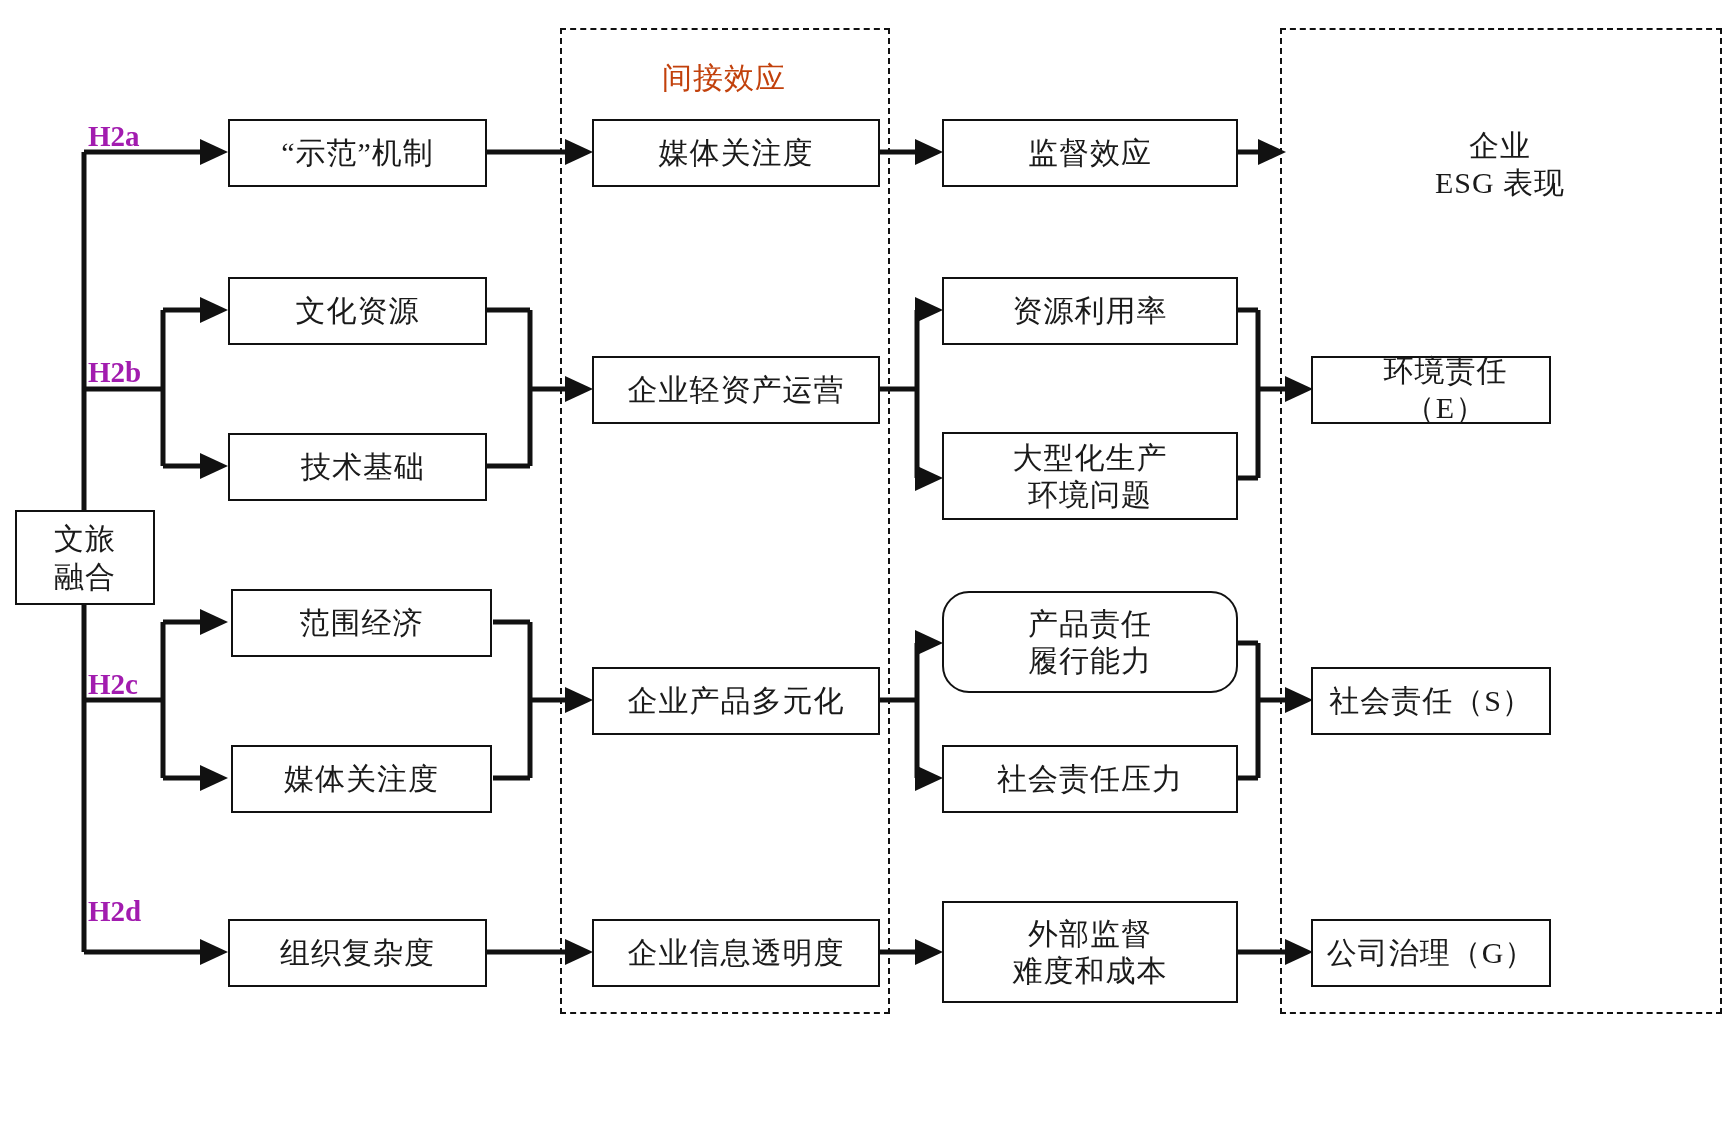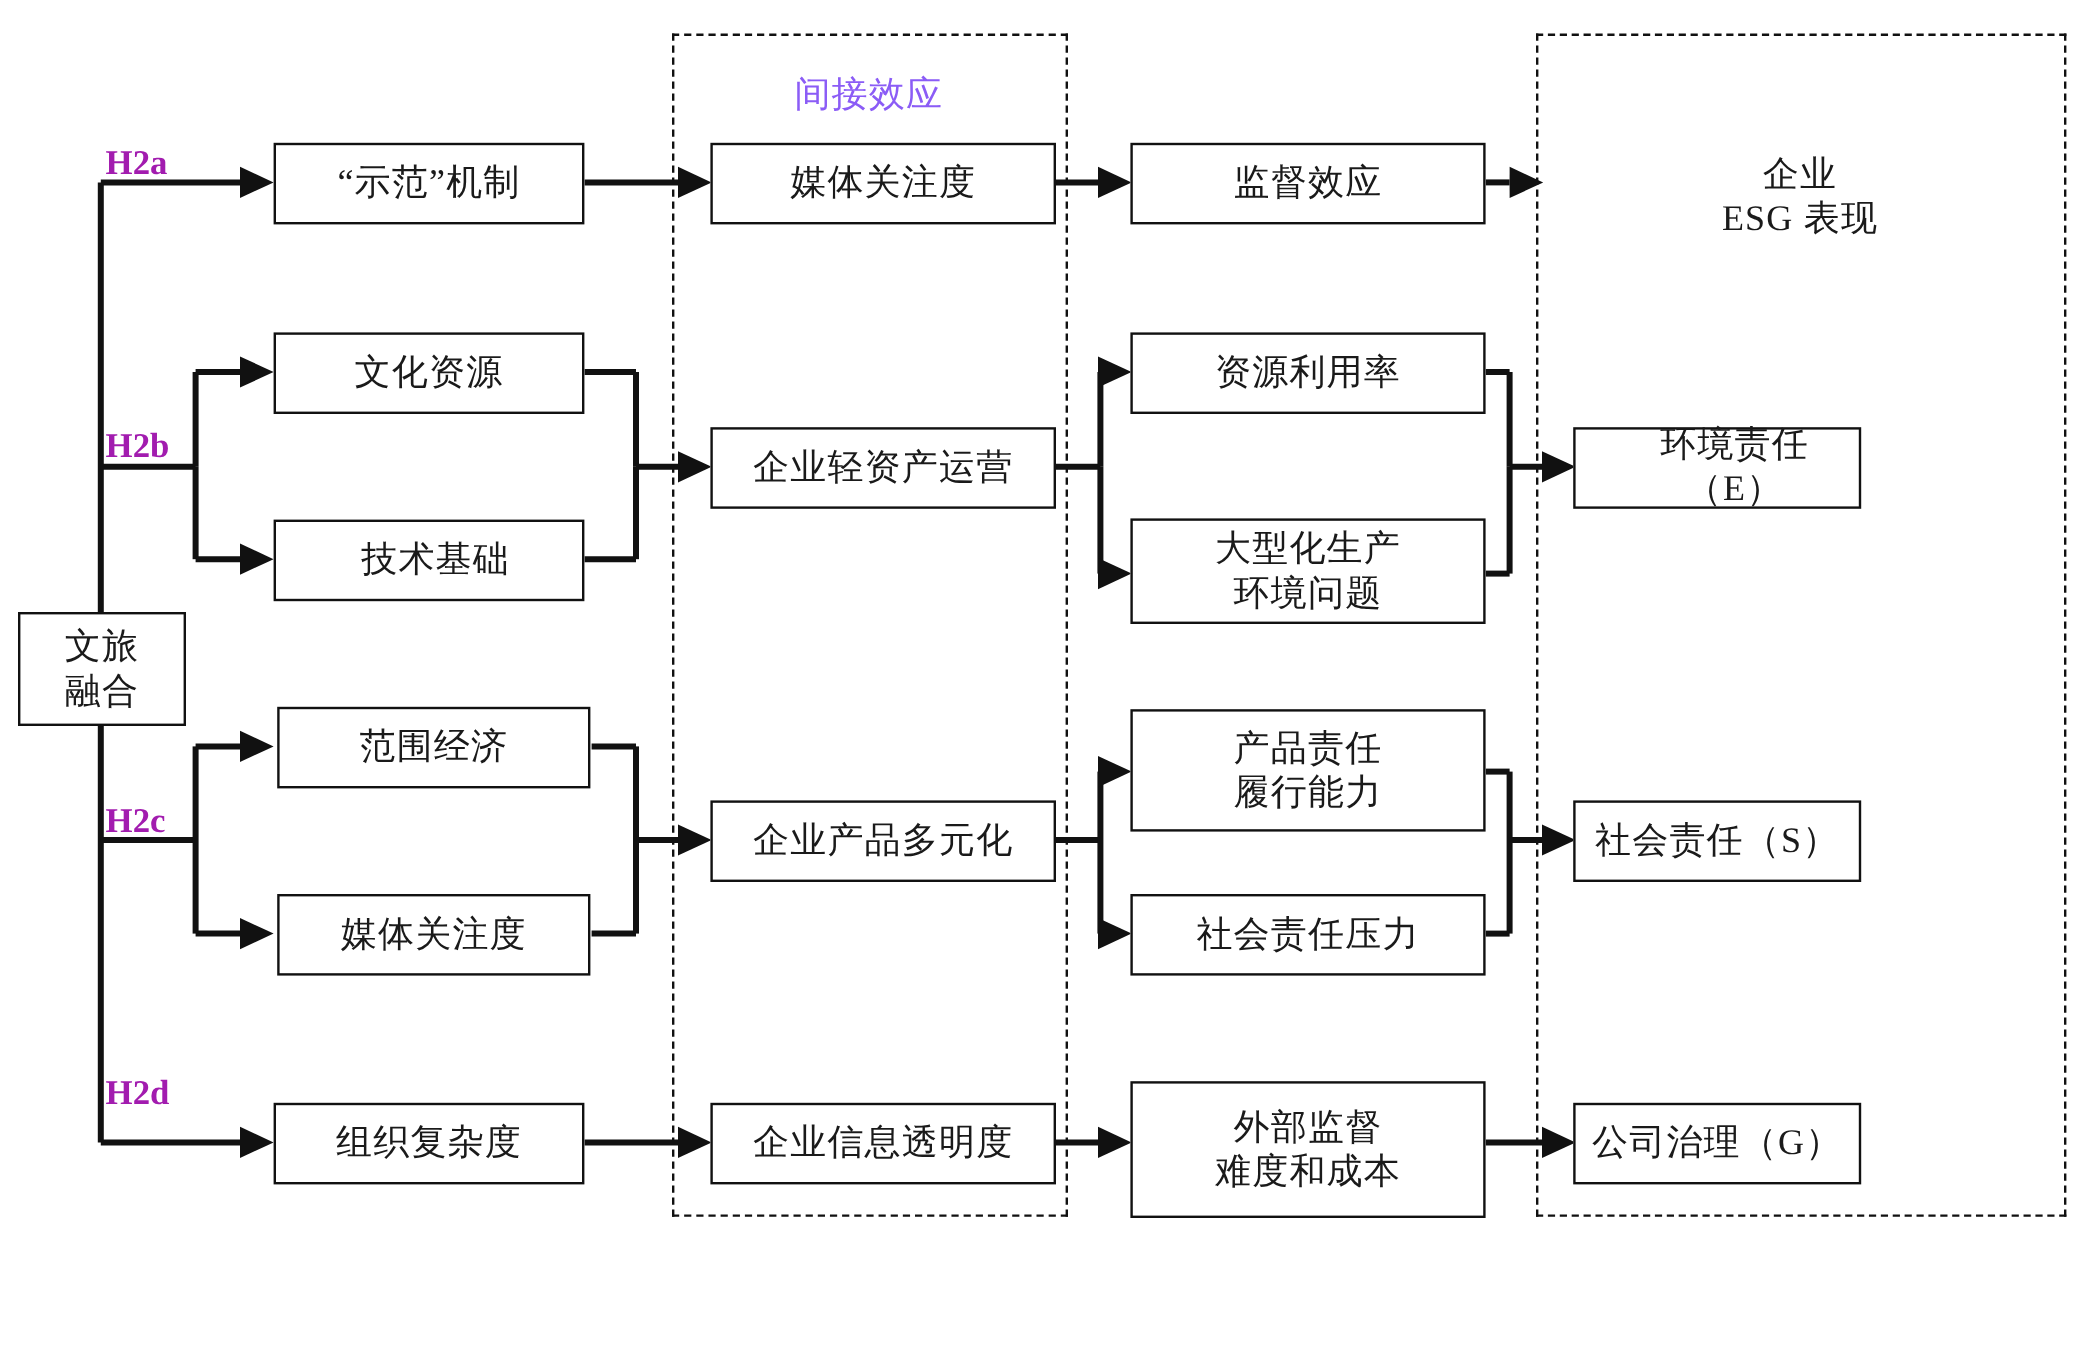--- a/index.html
+++ b/index.html
@@ -24,21 +24,21 @@
     position: absolute;
     border: 2px dashed #111111;
     box-sizing: border-box;
     background: transparent;
   }
   .region-label {
     position: absolute;
     font-size: 30px;
     letter-spacing: 1px;
     white-space: nowrap;
-    color: #8b5cf6;
+    color: #c2410c;
   }
 
   
   .node {
     position: absolute;
     box-sizing: border-box;
     border: 2px solid #111111;
     background: #ffffff;
     display: flex;
     align-items: center;
@@ -242,30 +242,30 @@
 
   <div class="node" style="left:942px; top:277px; width:296px; height:68px;">
     <span class="lbl">资源利用率</span>
   </div>
 
   <div class="node two-line" style="left:942px; top:432px; width:296px; height:88px;">
     <span class="lbl">大型化生产
 环境问题</span>
   </div>
 
-  <div class="node two-line" style="left:942px; top:591px; width:296px; height:102px;">
+  <div class="node two-line" style="left:942px; top:591px; width:296px; height:102px;border-radius:27px;">
     <span class="lbl">产品责任
 履行能力</span>
   </div>
 
   <div class="node" style="left:942px; top:745px; width:296px; height:68px;">
     <span class="lbl">社会责任压力</span>
   </div>
 
-  <div class="node two-line" style="left:942px; top:901px; width:296px; height:114px;">
+  <div class="node two-line" style="left:942px; top:901px; width:296px; height:102px;">
     <span class="lbl">外部监督
 难度和成本</span>
   </div>
 
   <div class="node borderless two-line" style="left:1300px; top:118px; width:400px; height:92px;">
     <span class="lbl">企业
 ESG 表现</span>
   </div>
 
   <div class="node" style="left:1311px; top:356px; width:240px; height:68px;padding-left:33px;">

